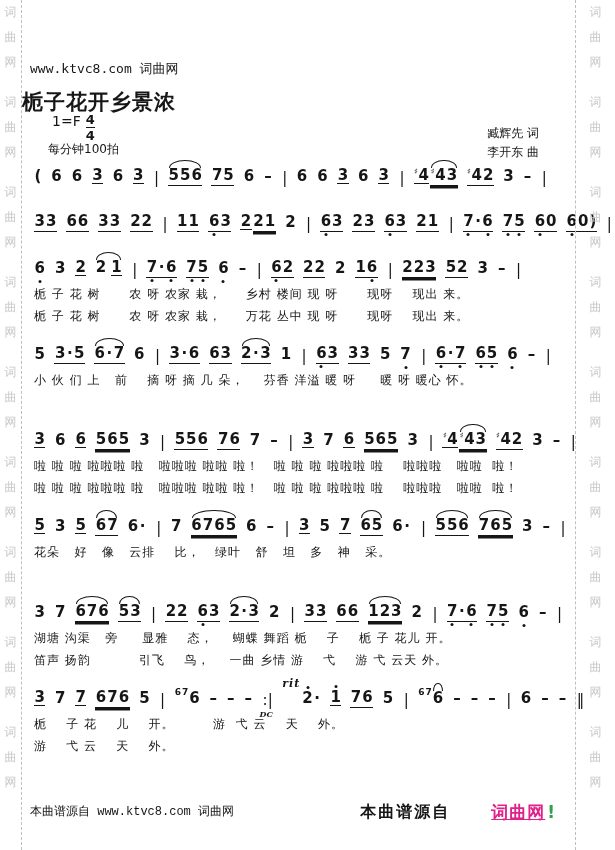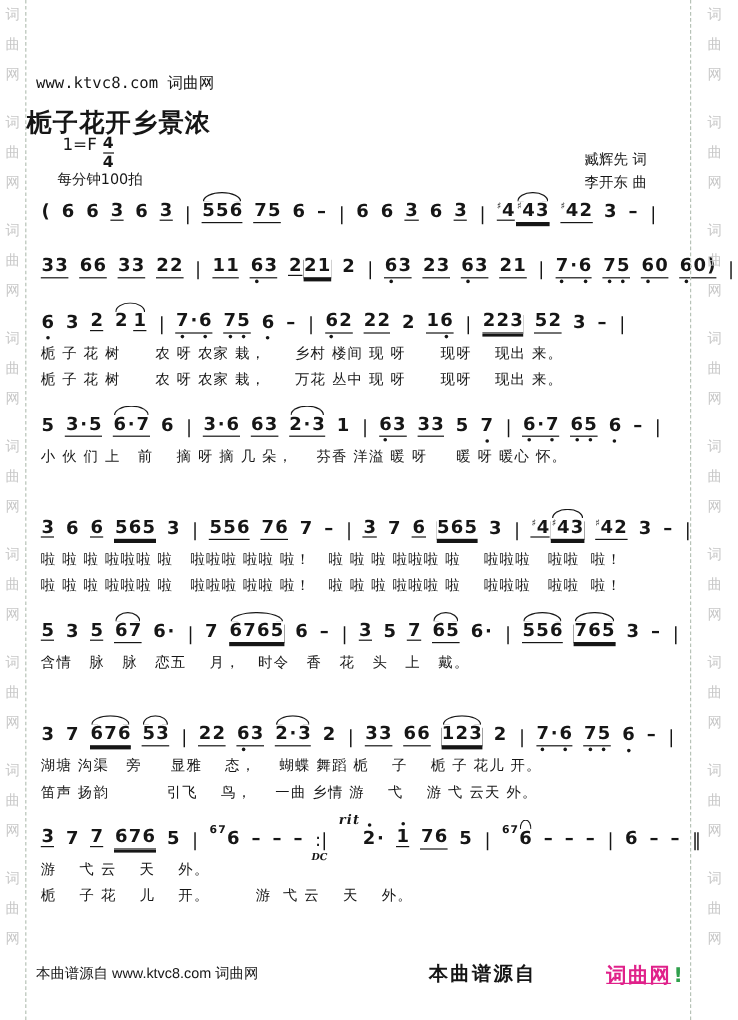--- a/index.html
+++ b/index.html
@@ -49,22 +49,22 @@
   .arc{position:absolute;top:-8px;left:1px;right:1px;height:7px;
        border:1.5px solid #161616;border-bottom:none;
        border-radius:50% 50% 0 0 / 100% 100% 0 0;}
   .grace{transform:translateY(-9px);margin-right:0;}
   .grace .tx{font-size:9px;}
   .annot{font-size:11px;font-style:italic;font-weight:bold;transform:translateY(-17px);
          margin-right:2px;font-family:"DejaVu Serif",serif;}
   .lyric{white-space:pre;font-size:12px;line-height:22px;letter-spacing:1px;}
   
   .f-left{position:absolute;bottom:30px;left:8px;font-size:12px;
-          font-family:Liberation Sans, sans-serif;}
-  .f-right{position:absolute;bottom:26px;right:6px;display:flex;align-items:center;gap:58px;}
+          font-family:Liberation Mono, monospace;}
+  .f-right{position:absolute;bottom:26px;right:20px;display:flex;align-items:center;gap:41px;}
   .f-bold{font-weight:bold;font-size:16px;letter-spacing:2px;}
   .f-logo{color:var(--logo,#e0218a);font-weight:bold;font-size:17px;letter-spacing:1px;text-decoration:underline;}
   .f-mark{color:var(--accent,#2fa04c);font-weight:bold;font-size:17px;margin-left:2px;}
 </style>
 </head>
 <body>
 
 <div class="page">
 
   <div class="margin left wm">
@@ -565,21 +565,21 @@
                 <span class="n">5</span>
               </span></span>
             <span class="grp"><span class="tx u0">
                 <span class="n">3</span>
               </span></span>
             <span class="grp"><span class="tx u0">
                 <span class="n">–</span>
               </span></span>
             <span class="grp bar"><span class="bt">|</span></span>
           </div>
-          <div class="lyric">含情   脉   脉   恋五    月，   时令   香   花   头   上   戴。</div>
+          <div class="lyric">花朵   好   像   云排    比，   绿叶   舒   坦   多   神   采。</div>
         </div>
         <div class="line withly">
           <div class="noterow">
             <span class="grp"><span class="tx u0">
                 <span class="n">3</span>
               </span></span>
             <span class="grp"><span class="tx u0">
                 <span class="n">7</span>
               </span></span>
             <span class="grp"><span class="arc"></span><span class="tx u2">
@@ -724,22 +724,22 @@
                 <span class="n">6</span>
               </span></span>
             <span class="grp"><span class="tx u0">
                 <span class="n">–</span>
               </span></span>
             <span class="grp"><span class="tx u0">
                 <span class="n">–</span>
               </span></span>
             <span class="grp bar"><span class="bt">‖</span></span>
           </div>
+          <div class="lyric">栀    子 花    儿    开。        游  弋 云    天    外。</div>
           <div class="lyric">游    弋 云    天    外。</div>
-          <div class="lyric">栀    子 花    儿    开。        游  弋 云    天    外。</div>
         </div>
       </div>
 
     <div class="f-left">本曲谱源自 www.ktvc8.com 词曲网</div>
     <div class="f-right">
       <span class="f-bold">本曲谱源自</span>
       <span>
         <span class="f-logo">词曲网</span><span class="f-mark">!</span>
       </span>
     </div>

